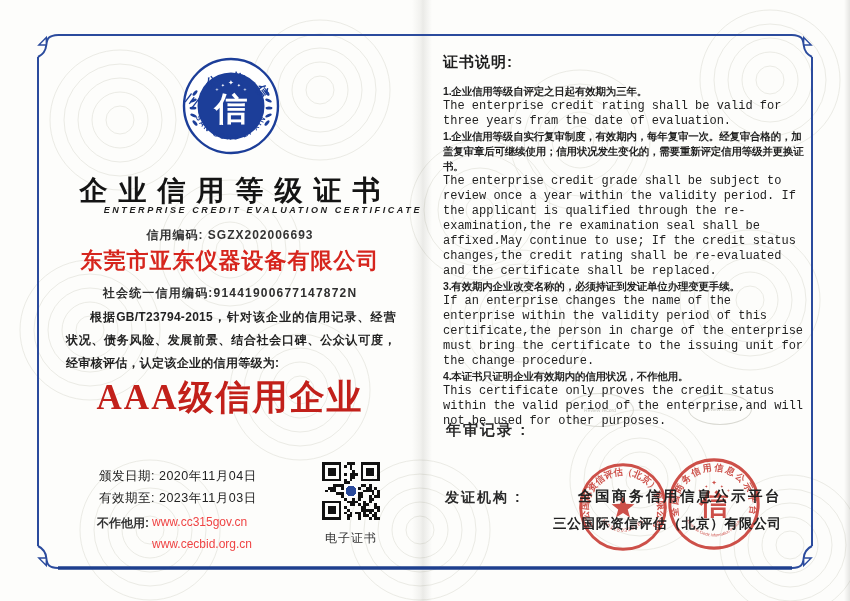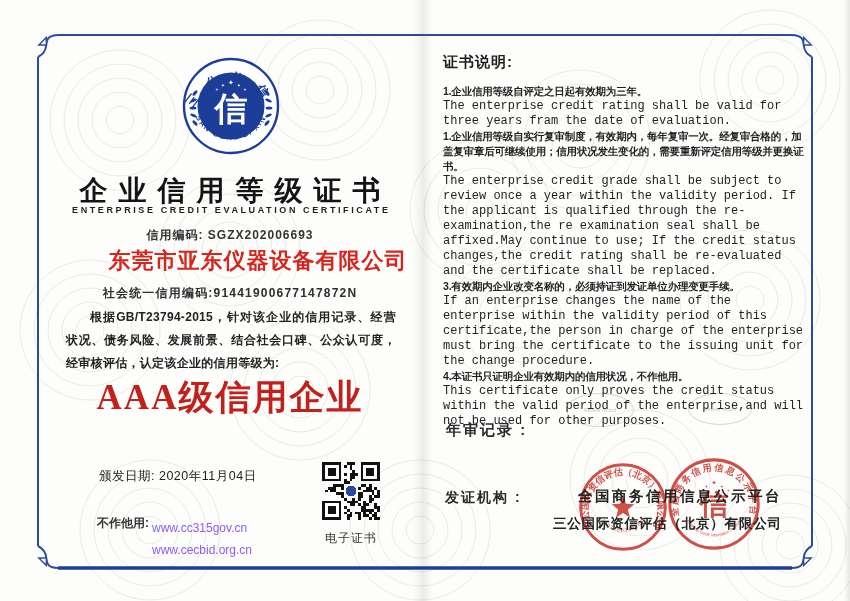--- a/index.html
+++ b/index.html
@@ -27,50 +27,50 @@
   #frame{left:0;top:0;z-index:4;pointer-events:none;}
   
   .lp{z-index:3;}
   #logo{left:181px;top:56px;}
   .title{
     left:38px;top:172px;width:384px;text-align:center;
     font-family:"Liberation Serif",serif;font-weight:bold;
     font-size:28px;letter-spacing:11px;text-indent:11px;color:#141414;
   }
   .subtitle{
-    left:38px;top:205px;width:384px;text-align:center;
-    font-size:9px;font-weight:bold;letter-spacing:2.6px;text-indent:2.6px;color:#1e1e1e;
+    left:38px;top:205px;width:384px;text-align:right;
+    font-size:9px;font-weight:bold;letter-spacing:2.6px;text-indent:2.6px;color:#1e1e1e;font-style:italic;
   }
   .credit-line{
     left:38px;top:227px;width:384px;text-align:center;
     font-size:12px;font-weight:600;letter-spacing:1px;color:#333;
   }
   .company{
     left:38px;top:246px;width:384px;text-align:center;
-    font-size:22px;font-weight:bold;letter-spacing:1px;color:#d6251d;padding-left:28px;
+    font-size:22px;font-weight:bold;letter-spacing:1px;color:#d6251d;
   }
   .uscc{
     left:38px;top:285px;width:384px;text-align:center;
     font-size:12px;font-weight:600;letter-spacing:1.2px;color:#2e2e2e;
   }
   .statement{
     left:66px;top:306px;width:330px;
     font-size:12px;font-weight:600;line-height:23px;color:#222;
     text-align:justify;text-indent:2em;letter-spacing:0.3px;
   }
   .rating{
     left:38px;top:374px;width:384px;text-align:center;
     font-family:"Liberation Serif",serif;
     font-size:35px;font-weight:bold;letter-spacing:2px;color:#c2201a;
   }
   .kv{font-size:12.5px;font-weight:normal;color:#222;letter-spacing:0.5px;}
   #issue-date{left:99px;top:468px;}
   #valid-until{left:99px;top:490px;}
   .query-label{left:97px;top:515px;font-size:12px;font-weight:600;color:#333;}
-  .query-url{font-size:12px;color:#8b5cf6;margin-top:6px;}
+  .query-url{font-size:12px;color:#ef4444;}
   #url1{left:152px;top:515px;}
   #url2{left:152px;top:537px;}
   #qr{left:322px;top:462px;}
   .qr-caption{
     left:314px;top:530px;width:74px;text-align:center;
     font-size:12px;letter-spacing:1px;color:#333;
   }
   
   .rp{z-index:3;}
   .heading{left:443px;top:53px;font-size:15px;font-weight:bold;letter-spacing:1px;color:#1d1d1d;}
@@ -230,20 +230,24 @@
     <span>社会统一信用编码:</span><span>91441900677147872N</span>
   </div>
 
   <div class="abs lp statement">根据GB/T23794-2015，针对该企业的信用记录、经营状况、债务风险、发展前景、结合社会口碑、公众认可度，经审核评估，认定该企业的信用等级为:</div>
 
   <div class="abs lp rating">AAA级信用企业</div>
 
   <div class="abs lp kv" id="issue-date">
     <span>颁发日期:</span>
     <span>2020年11月04日</span>
+  </div>
+  <div class="abs lp kv" id="valid-until">
+    <span>有效期至:</span>
+    <span>2023年11月03日</span>
   </div>
 
   <div class="abs lp query-label">不作他用:</div>
   <div class="abs lp query-url" id="url1">www.cc315gov.cn</div>
   <div class="abs lp query-url" id="url2">www.cecbid.org.cn</div>
 
   <svg id="qr" class="abs lp" width="58" height="58" viewBox="0 0 21 21" shape-rendering="crispEdges">
       <rect x="1" y="10" width="1" height="1" fill="#111"></rect>
       <rect x="2" y="9" width="1" height="1" fill="#111"></rect>
       <rect x="3" y="9" width="1" height="1" fill="#111"></rect>

